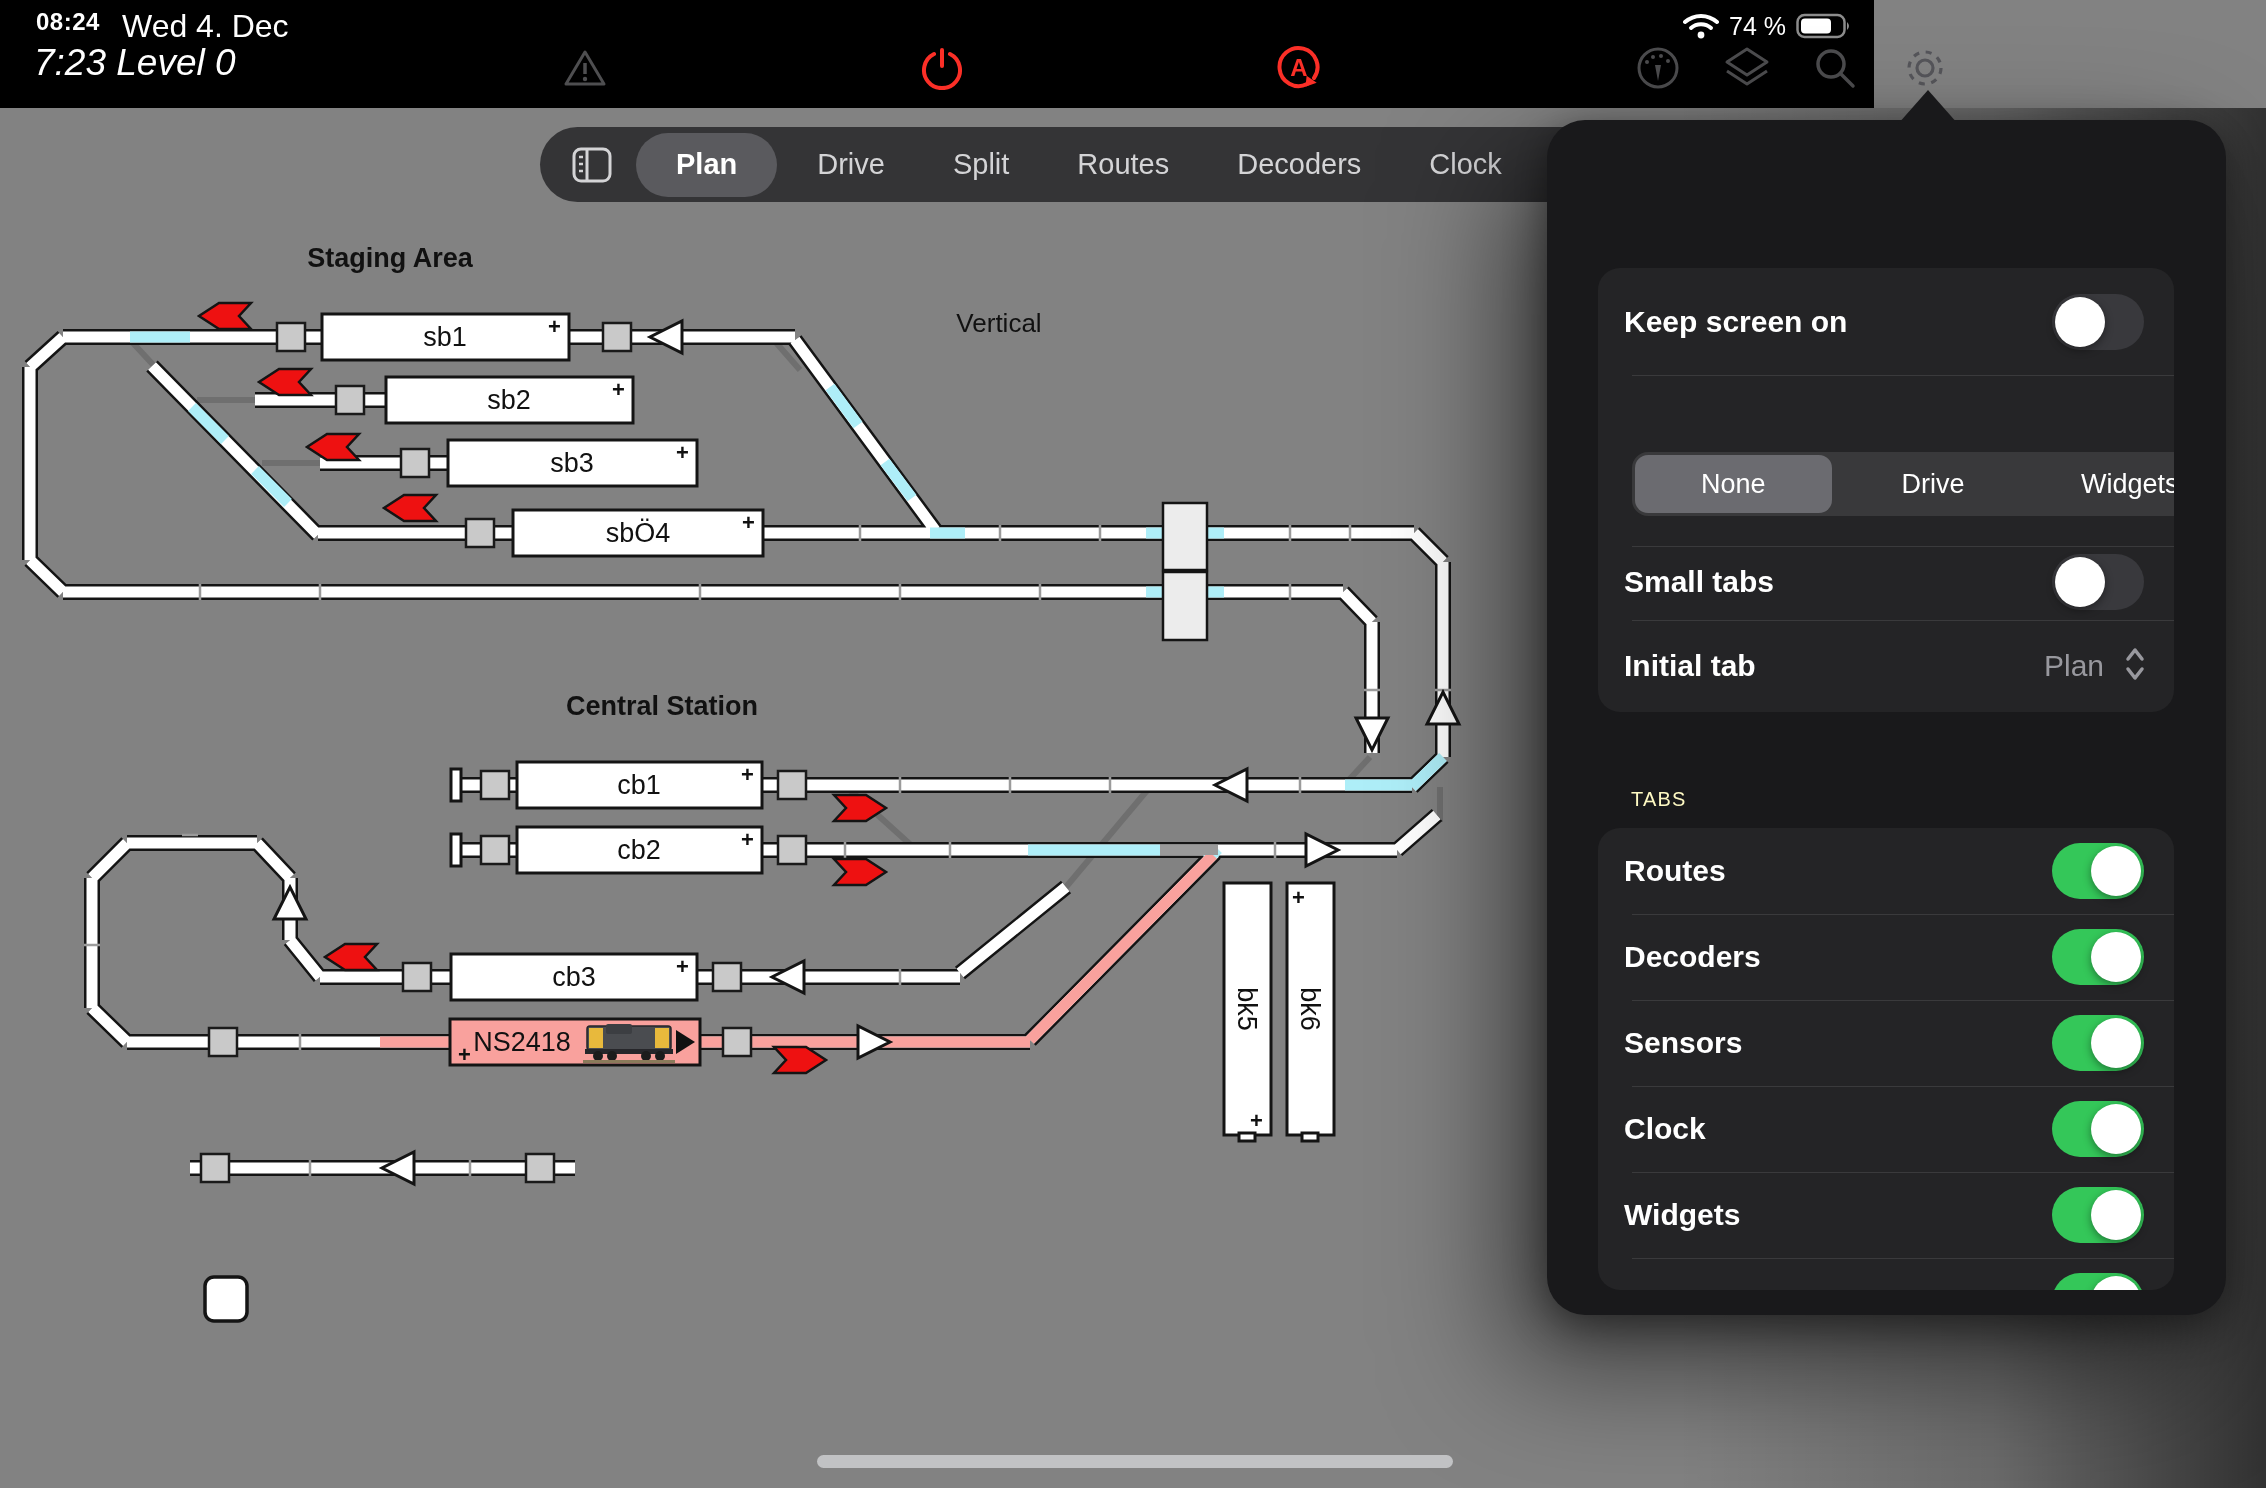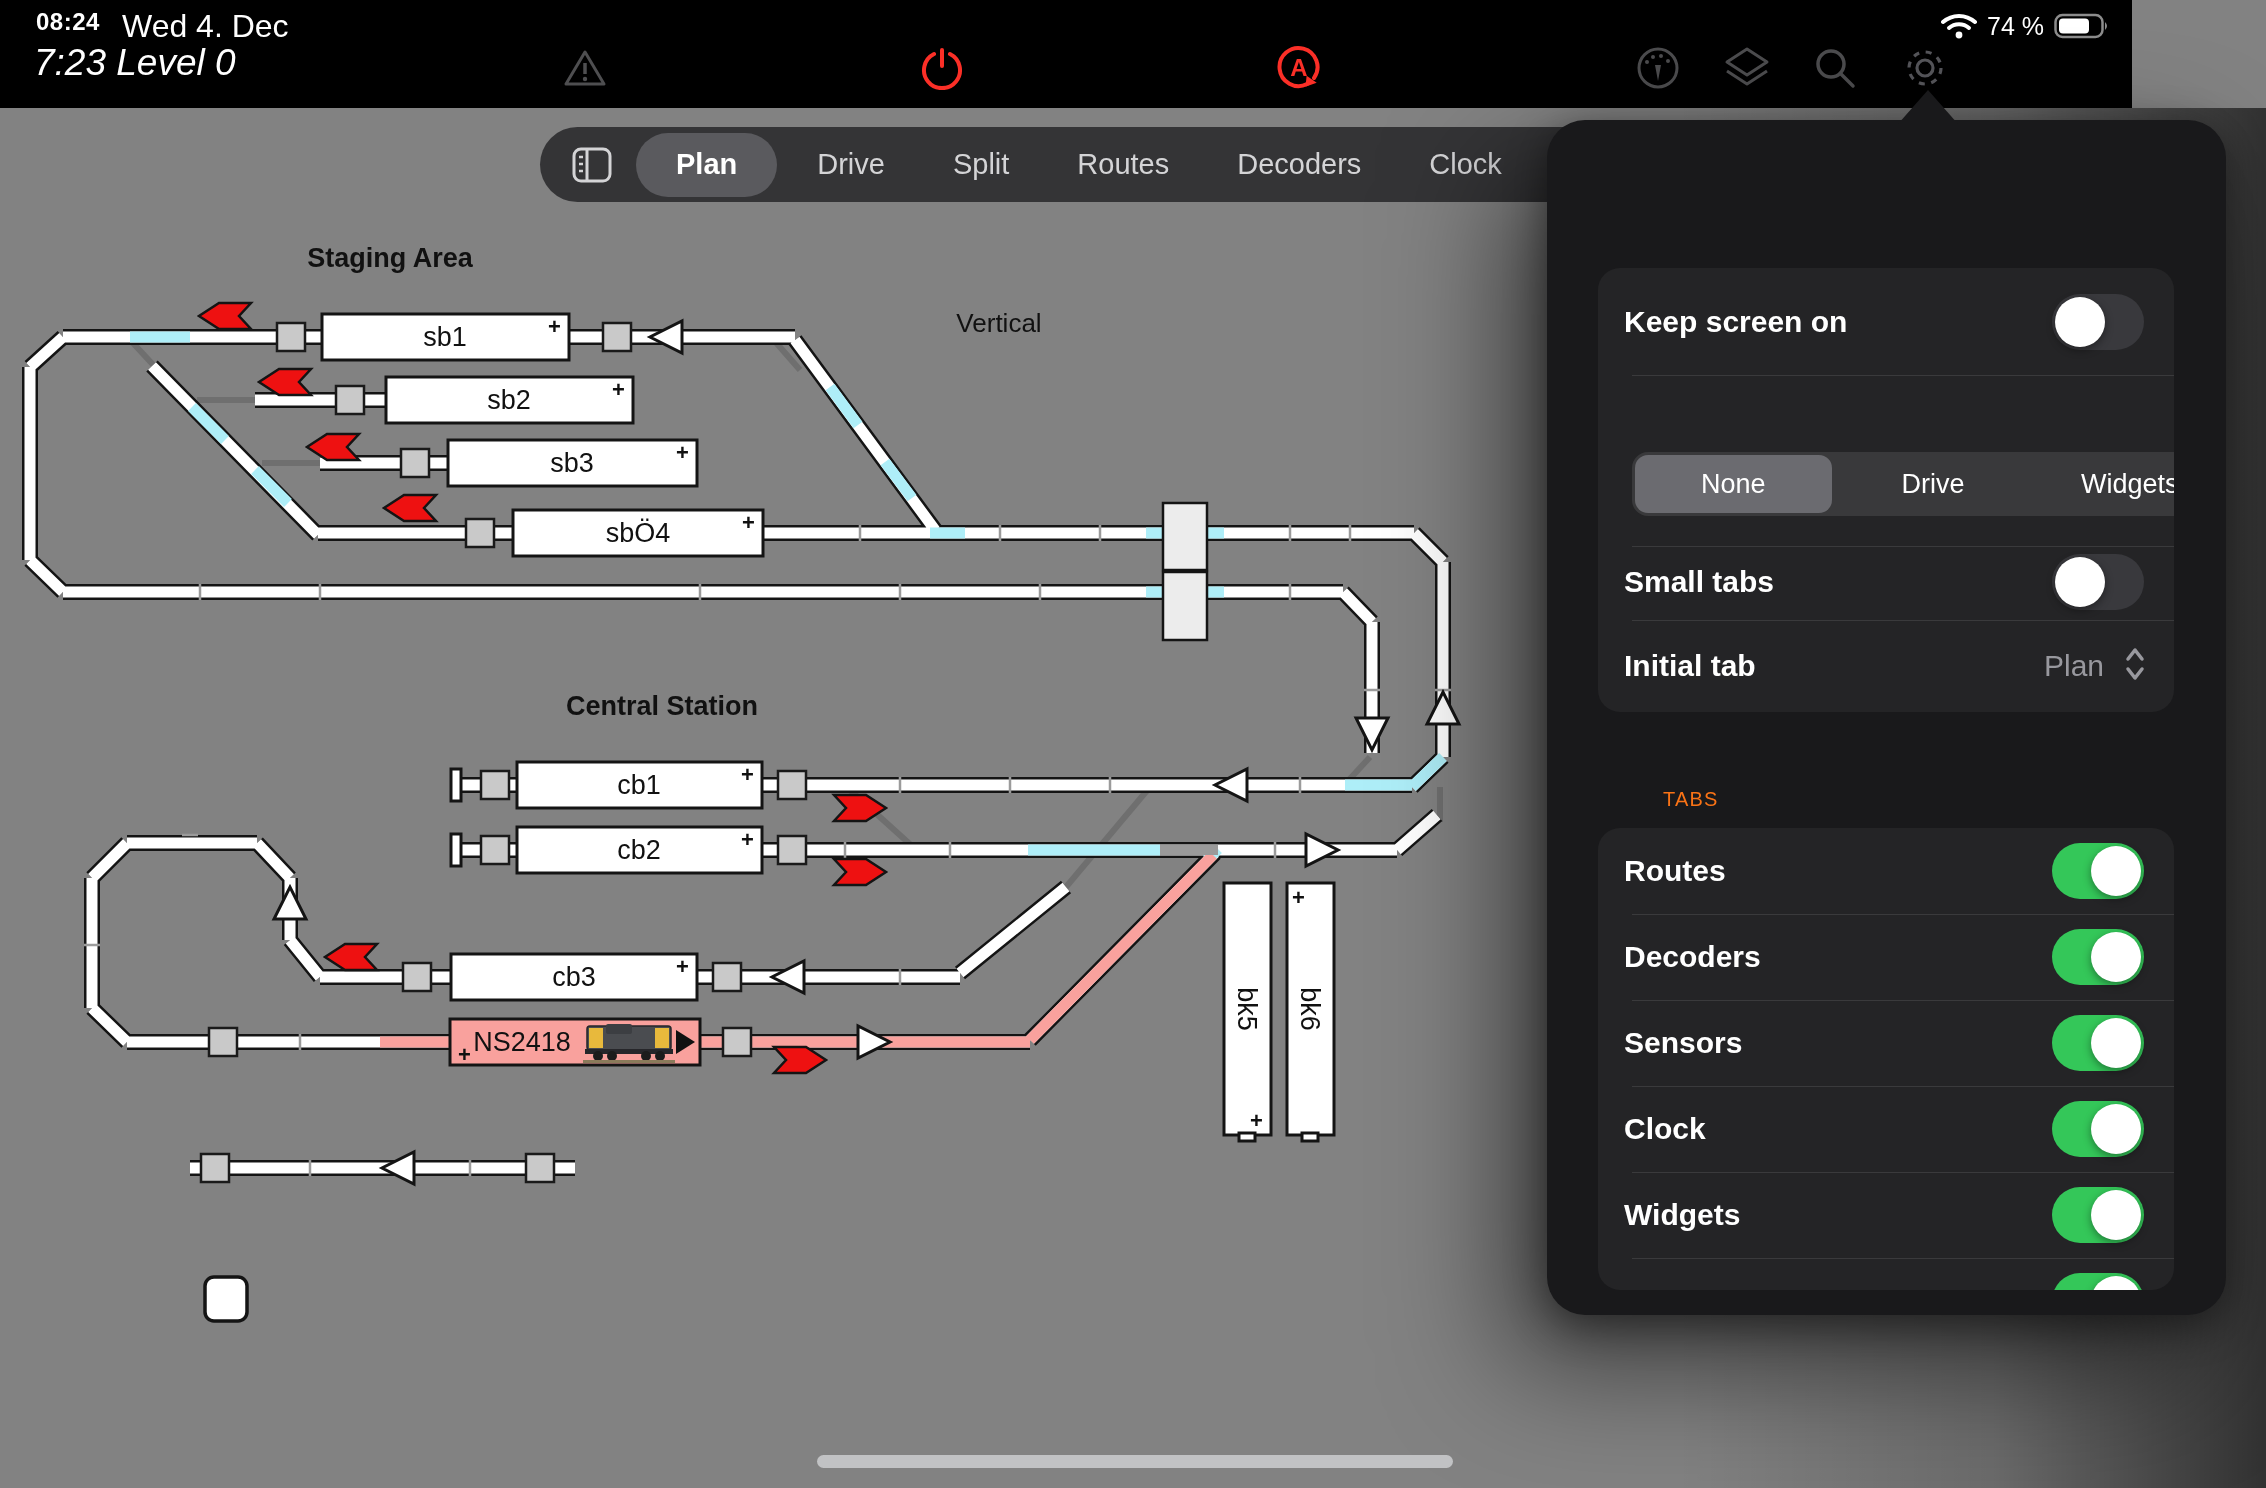--- a/index.html
+++ b/index.html
@@ -1,37 +1,37 @@
 <!DOCTYPE html>
 <html><head>
 <meta charset="utf-8">
 <style>
   html,body{margin:0;padding:0;background:#000;}
   #app{position:relative;width:2266px;height:1488px;overflow:hidden;background:#828282;
        font-family:"Liberation Sans",sans-serif;-webkit-font-smoothing:antialiased;}
   
-  #topbar{position:absolute;left:0;top:0;width:2132px;height:108px;background:#000;z-index:30;}
+  #topbar{position:absolute;left:0;top:0;width:1874px;height:108px;background:#000;z-index:30;}
   .statusline{position:absolute;left:36px;top:8px;color:#fff;font-size:24px;font-weight:600;letter-spacing:.5px;}
   .statusdate{position:absolute;left:122px;top:8px;color:#fff;font-size:32px;font-weight:500;}
   .apptitle{position:absolute;left:34px;top:42px;color:#fff;font-size:37px;font-style:italic;font-weight:500;}
   .statusright{position:absolute;right:20px;top:6px;height:40px;display:flex;align-items:center;gap:10px;color:#fff;}
   .pct{font-size:25px;font-weight:500;}
   .tbicon{position:absolute;top:40px;width:56px;height:56px;display:flex;align-items:center;justify-content:center;}
   
   #tabbar{position:absolute;left:540px;top:127px;width:1100px;height:75px;background:#343436;border-radius:38px;
           display:flex;align-items:center;z-index:10;padding-left:24px;box-sizing:border-box;}
   .tab{color:#d4d4d6;font-size:29px;padding:0 34px;height:64px;display:flex;align-items:center;border-radius:32px;}
   .tab.sel{background:#5a5a5e;color:#fff;font-weight:600;padding:0 40px;margin:0 6px;}
   
   #panel{position:absolute;left:1547px;top:120px;width:679px;height:1195px;background:#19191b;border-radius:38px;z-index:40;
          box-shadow:-40px 50px 120px rgba(0,0,0,.55), 0 10px 40px rgba(0,0,0,.45);}
   #caret{position:absolute;left:1898px;top:90px;width:0;height:0;z-index:41;
          border-left:30px solid transparent;border-right:30px solid transparent;border-bottom:34px solid #19191b;}
   .paneltitle{position:absolute;left:0;top:32px;width:679px;text-align:center;color:#fff;font-size:46px;font-weight:500;}
-  .sectlabel{position:absolute;color:#f97316;font-size:20px;letter-spacing:1.2px;margin-left:32px;}
+  .sectlabel{position:absolute;color:#fef9c3;font-size:20px;letter-spacing:1.2px;}
   .card{position:absolute;left:51px;width:576px;background:#242426;border-radius:22px;overflow:hidden;}
   #card-view{top:148px;height:444px;}
   #card-tabs{top:708px;height:462px;}
   .srow-label{position:absolute;left:26px;color:#fff;font-size:30px;transform:translateY(-50%);font-weight:bold;}
   .srow-div{position:absolute;left:34px;right:0;height:1px;background:#3a3a3c;}
   .tgl{position:absolute;right:30px;width:92px;height:56px;border-radius:28px;background:#39393d;transform:translateY(-50%);}
   .tgl .knob{position:absolute;top:3px;left:3px;width:50px;height:50px;border-radius:50%;background:#fff;
              box-shadow:0 3px 8px rgba(0,0,0,.4);}
   .tgl.on{background:#34c759;}
   .tgl.on .knob{left:auto;right:3px;}

